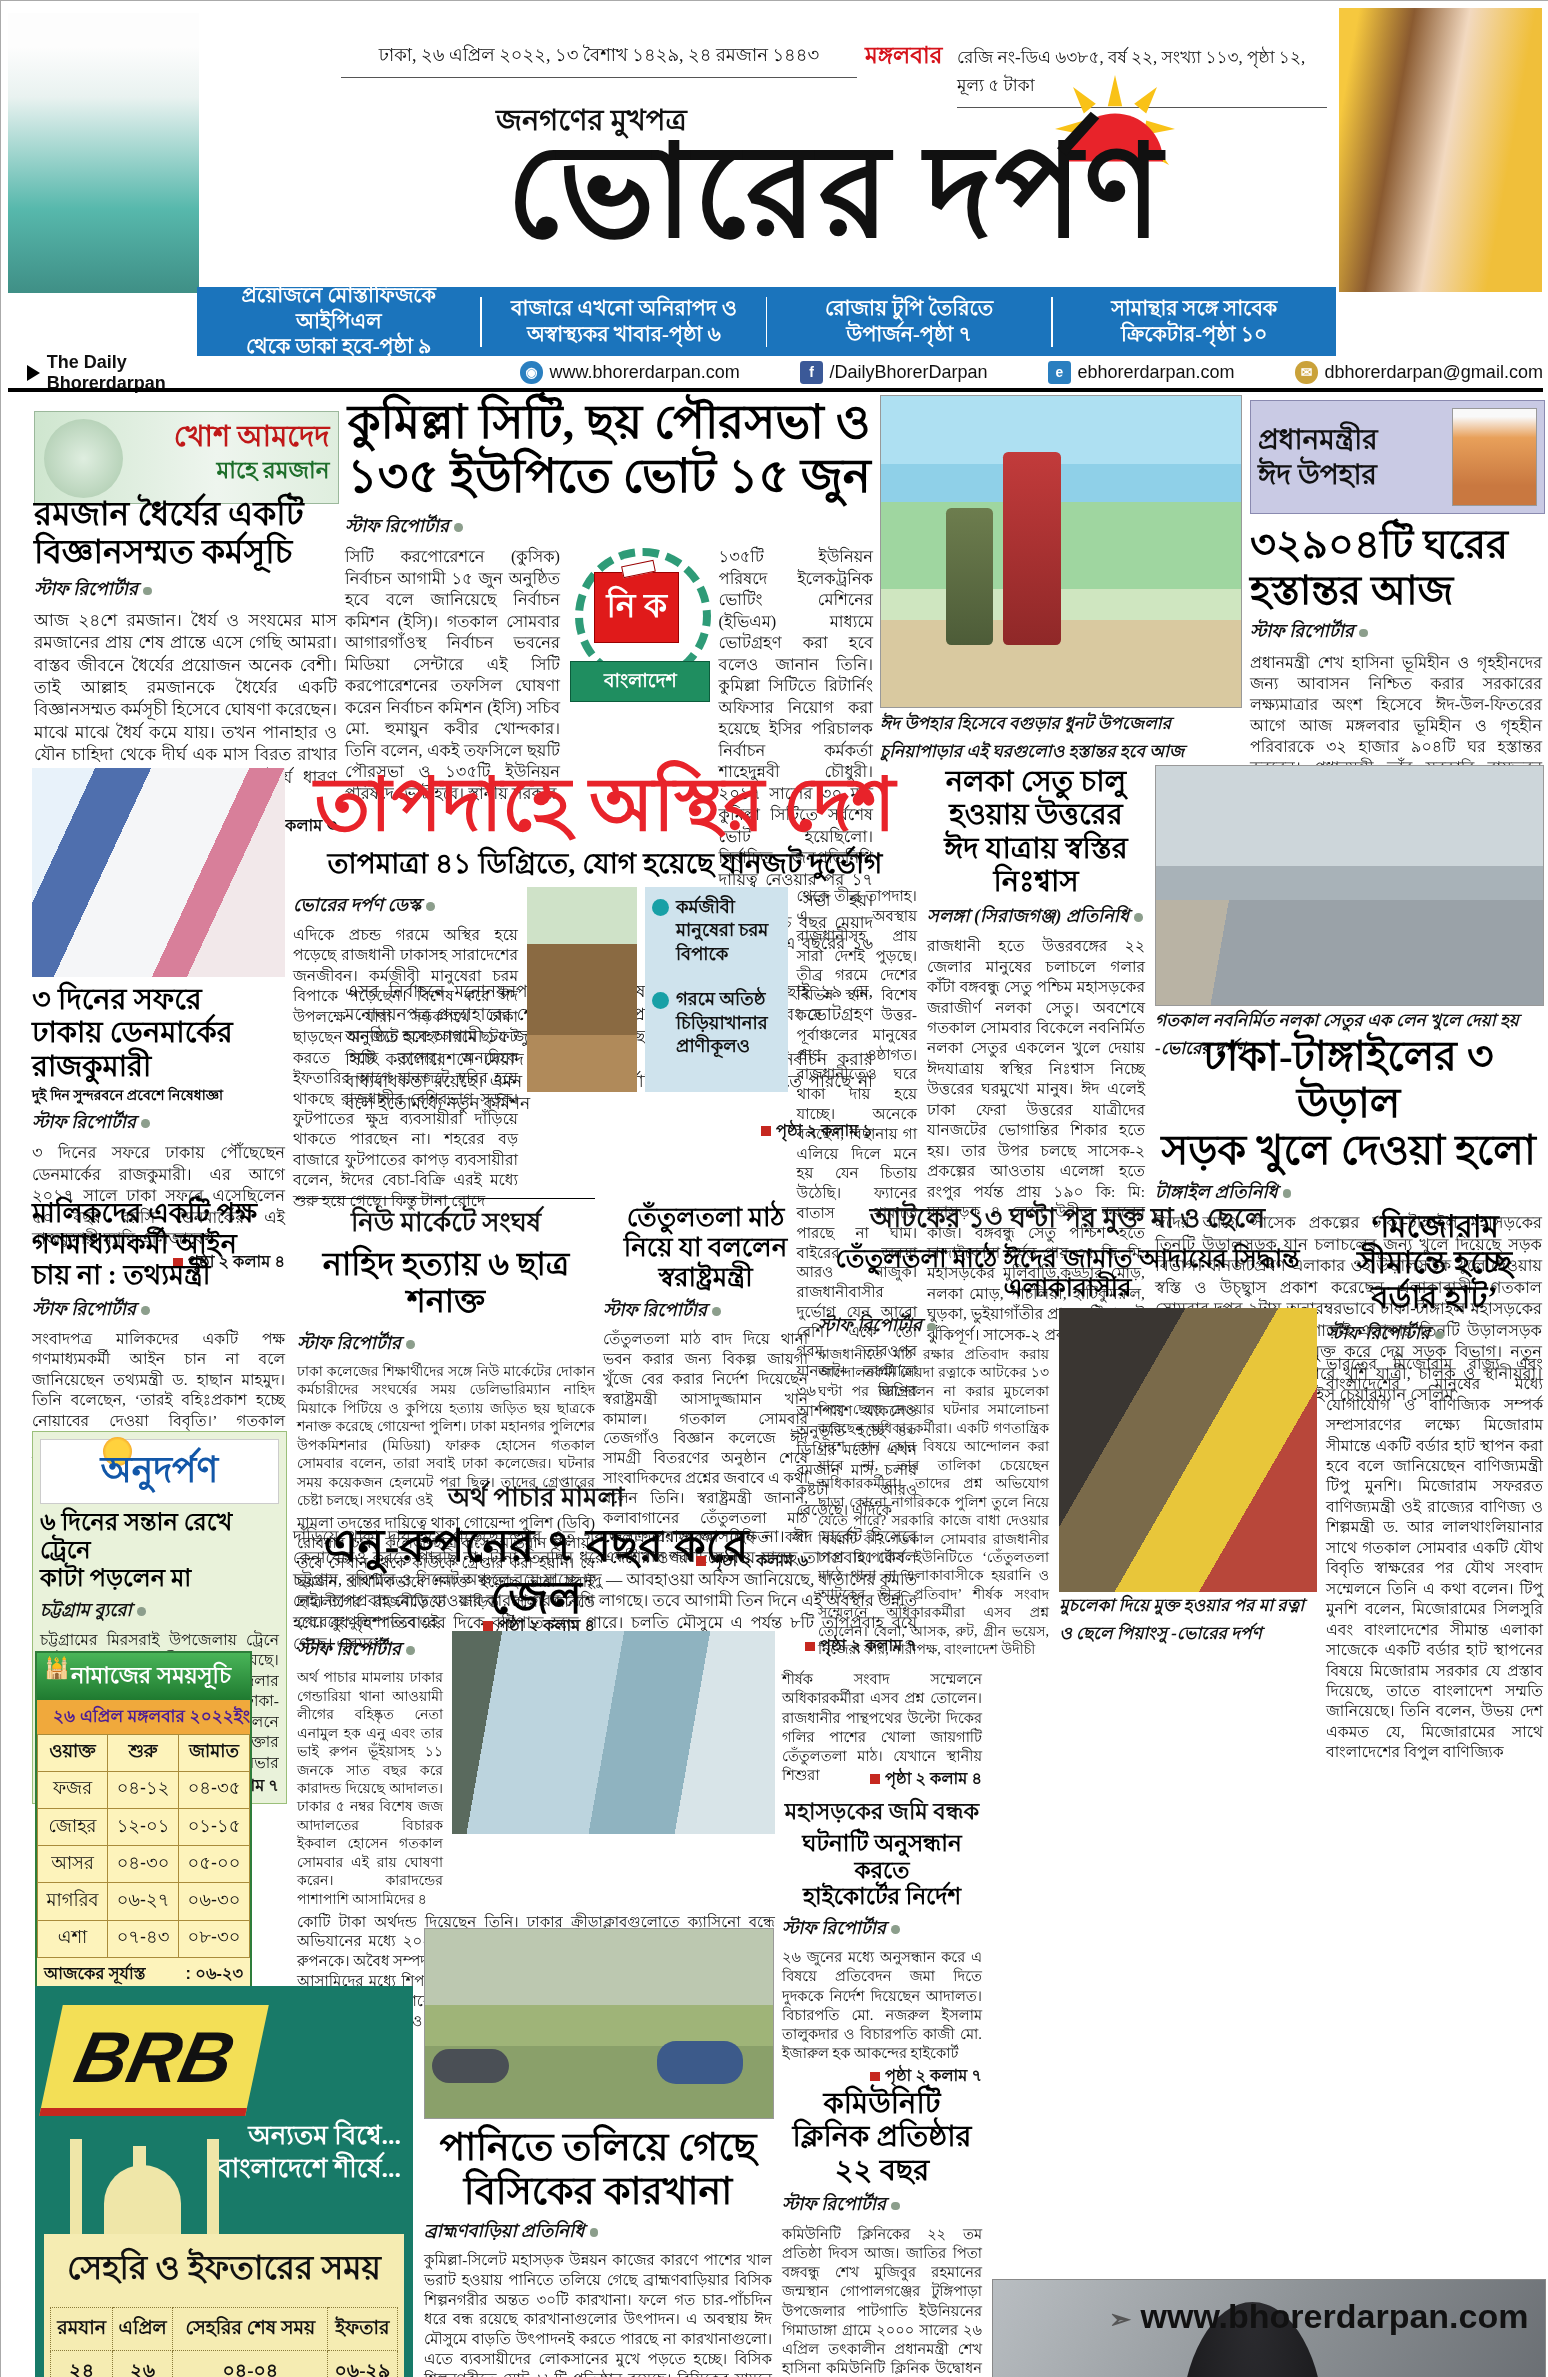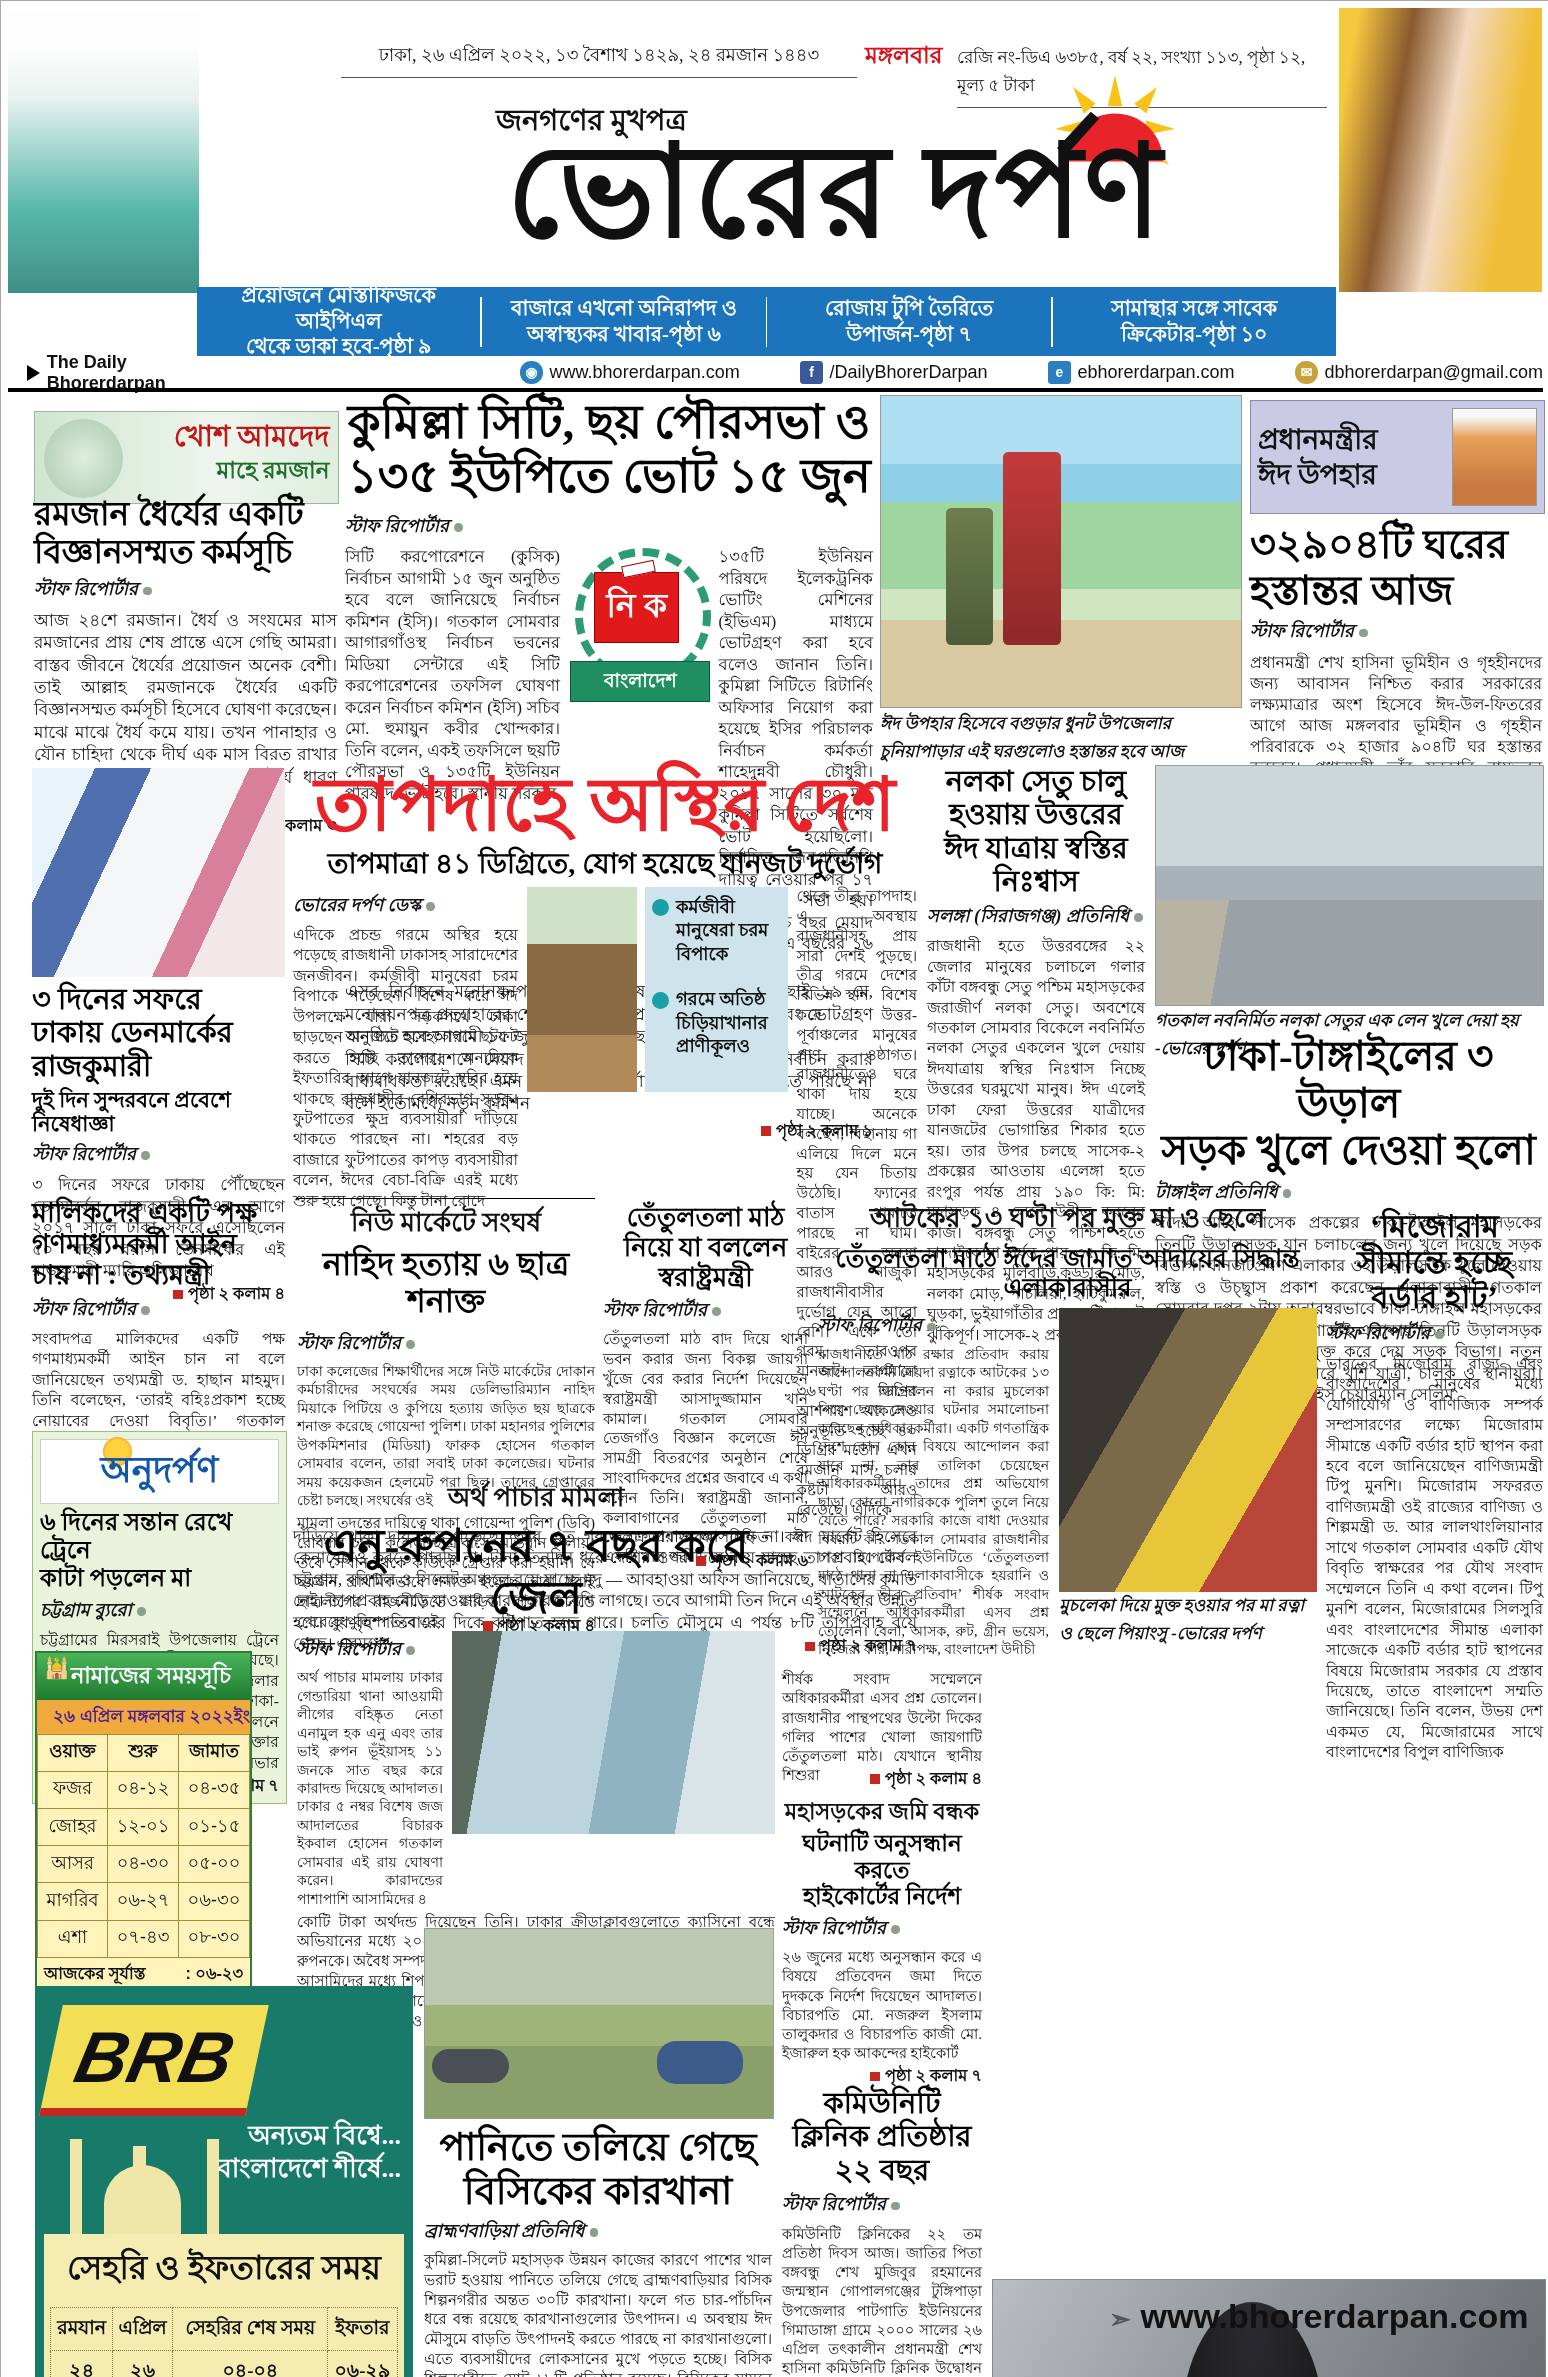--- a/index.html
+++ b/index.html
@@ -211,21 +211,21 @@
     <div class="byline"><span>স্টাফ রিপোর্টার</span><span class="dot"></span></div>
     <div class="body" style="font-size:16px;"><span>প্রধানমন্ত্রী শেখ হাসিনা ভূমিহীন ও গৃহহীনদের জন্য আবাসন নিশ্চিত করার সরকারের লক্ষ্যমাত্রার অংশ হিসেবে ঈদ-উল-ফিতরের আগে আজ মঙ্গলবার ভূমিহীন ও গৃহহীন পরিবারকে ৩২ হাজার ৯০৪টি ঘর হস্তান্তর করবেন। প্রধানমন্ত্রী তাঁর সরকারি বাসভবন গণভবন থেকে একটি ভার্চুয়াল অনুষ্ঠানের মাধ্যমে সারাদেশে একযোগে তৃতীয় পর্যায়ের জমির দলিল ও নির্মাণকৃত গৃহসমূহের চাবি</span></div>
     <div class="cont"><span class="sq"></span><span>পৃষ্ঠা ২ কলাম ১</span></div>
   </div>
 
   <div class="abs ph" style="left:31px;top:767px;width:253px;height:209px;background:linear-gradient(115deg,#e8f2fa 0 18%,#4f6fae 18% 34%,#f5f6f8 34% 62%,#d87f9a 62% 72%,#f2e8ea 72%);"></div>
   <div class="abs" style="left:31px;top:982px;width:253px;">
     <div class="hl pre" style="font-size:29px;">৩ দিনের সফরে
 ঢাকায় ডেনমার্কের
 রাজকুমারী</div>
-    <div class="hl" style="font-size:21px;margin-top:5.2px;">দুই দিন সুন্দরবনে প্রবেশে নিষেধাজ্ঞা</div>
+    <div class="hl" style="font-size:14px;margin-top:5.2px;">দুই দিন সুন্দরবনে প্রবেশে নিষেধাজ্ঞা</div>
     <div class="byline"><span>স্টাফ রিপোর্টার</span><span class="dot"></span></div>
     <div class="body" style="font-size:16.3px;"><span>৩ দিনের সফরে ঢাকায় পৌঁছেছেন ডেনমার্কের রাজকুমারী। এর আগে ২০১৭ সালে ঢাকা সফরে এসেছিলেন ৫০ বছর বয়সি ডেনমার্কের এই রাজকুমারী ম্যারি এলিজাবেথ</span><span class="cont" style="float:right;"><span class="sq"></span><span>পৃষ্ঠা ২ কলাম ৪</span></span></div>
   </div>
 
   <div class="abs" style="left:292px;top:766px;width:624px;">
     <div class="hl red" style="font-size:74px;text-align:center;line-height:1.05;">তাপদাহে অস্থির দেশ</div>
     <div class="hl" style="font-size:28px;text-align:center;margin-top:3.4px;">তাপমাত্রা ৪১ ডিগ্রিতে, যোগ হয়েছে যানজট দুর্ভোগ</div>
     <div style="display:flex;gap:8.6px;margin-top:6.9px;">
       <div style="width:225px;">
         <div class="byline"><span>ভোরের দর্পণ ডেস্ক</span><span class="dot"></span></div>

